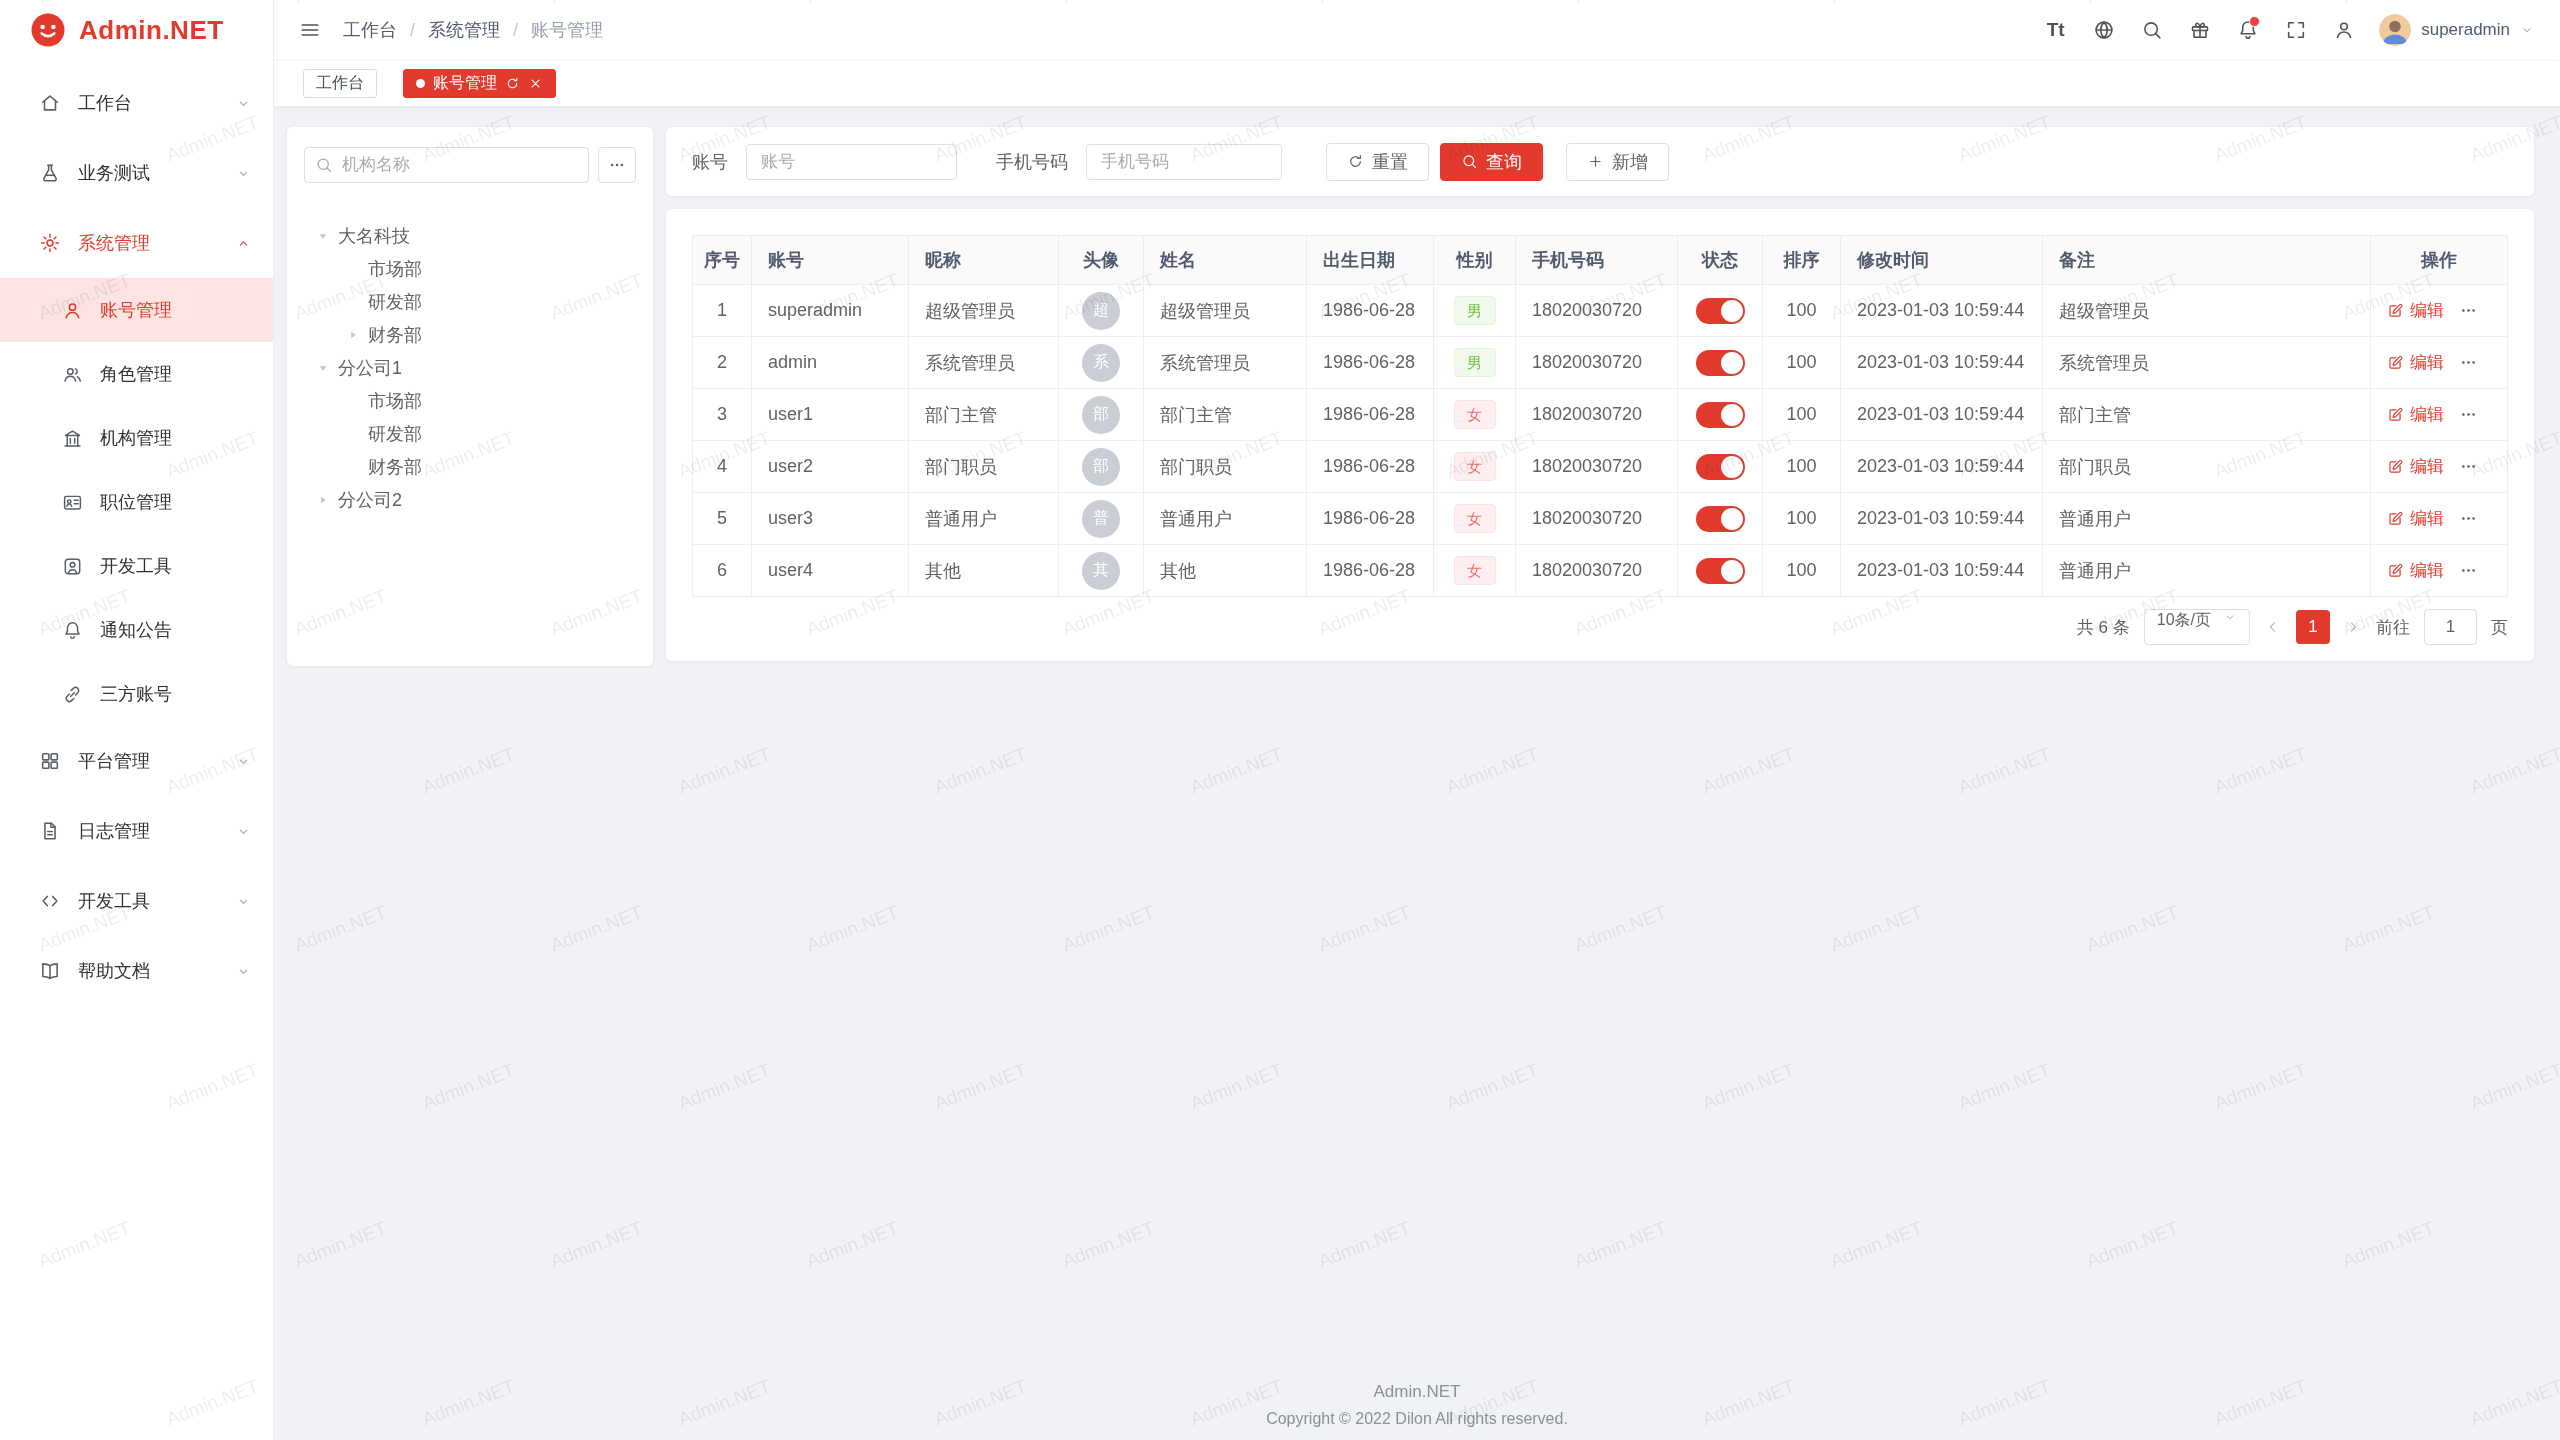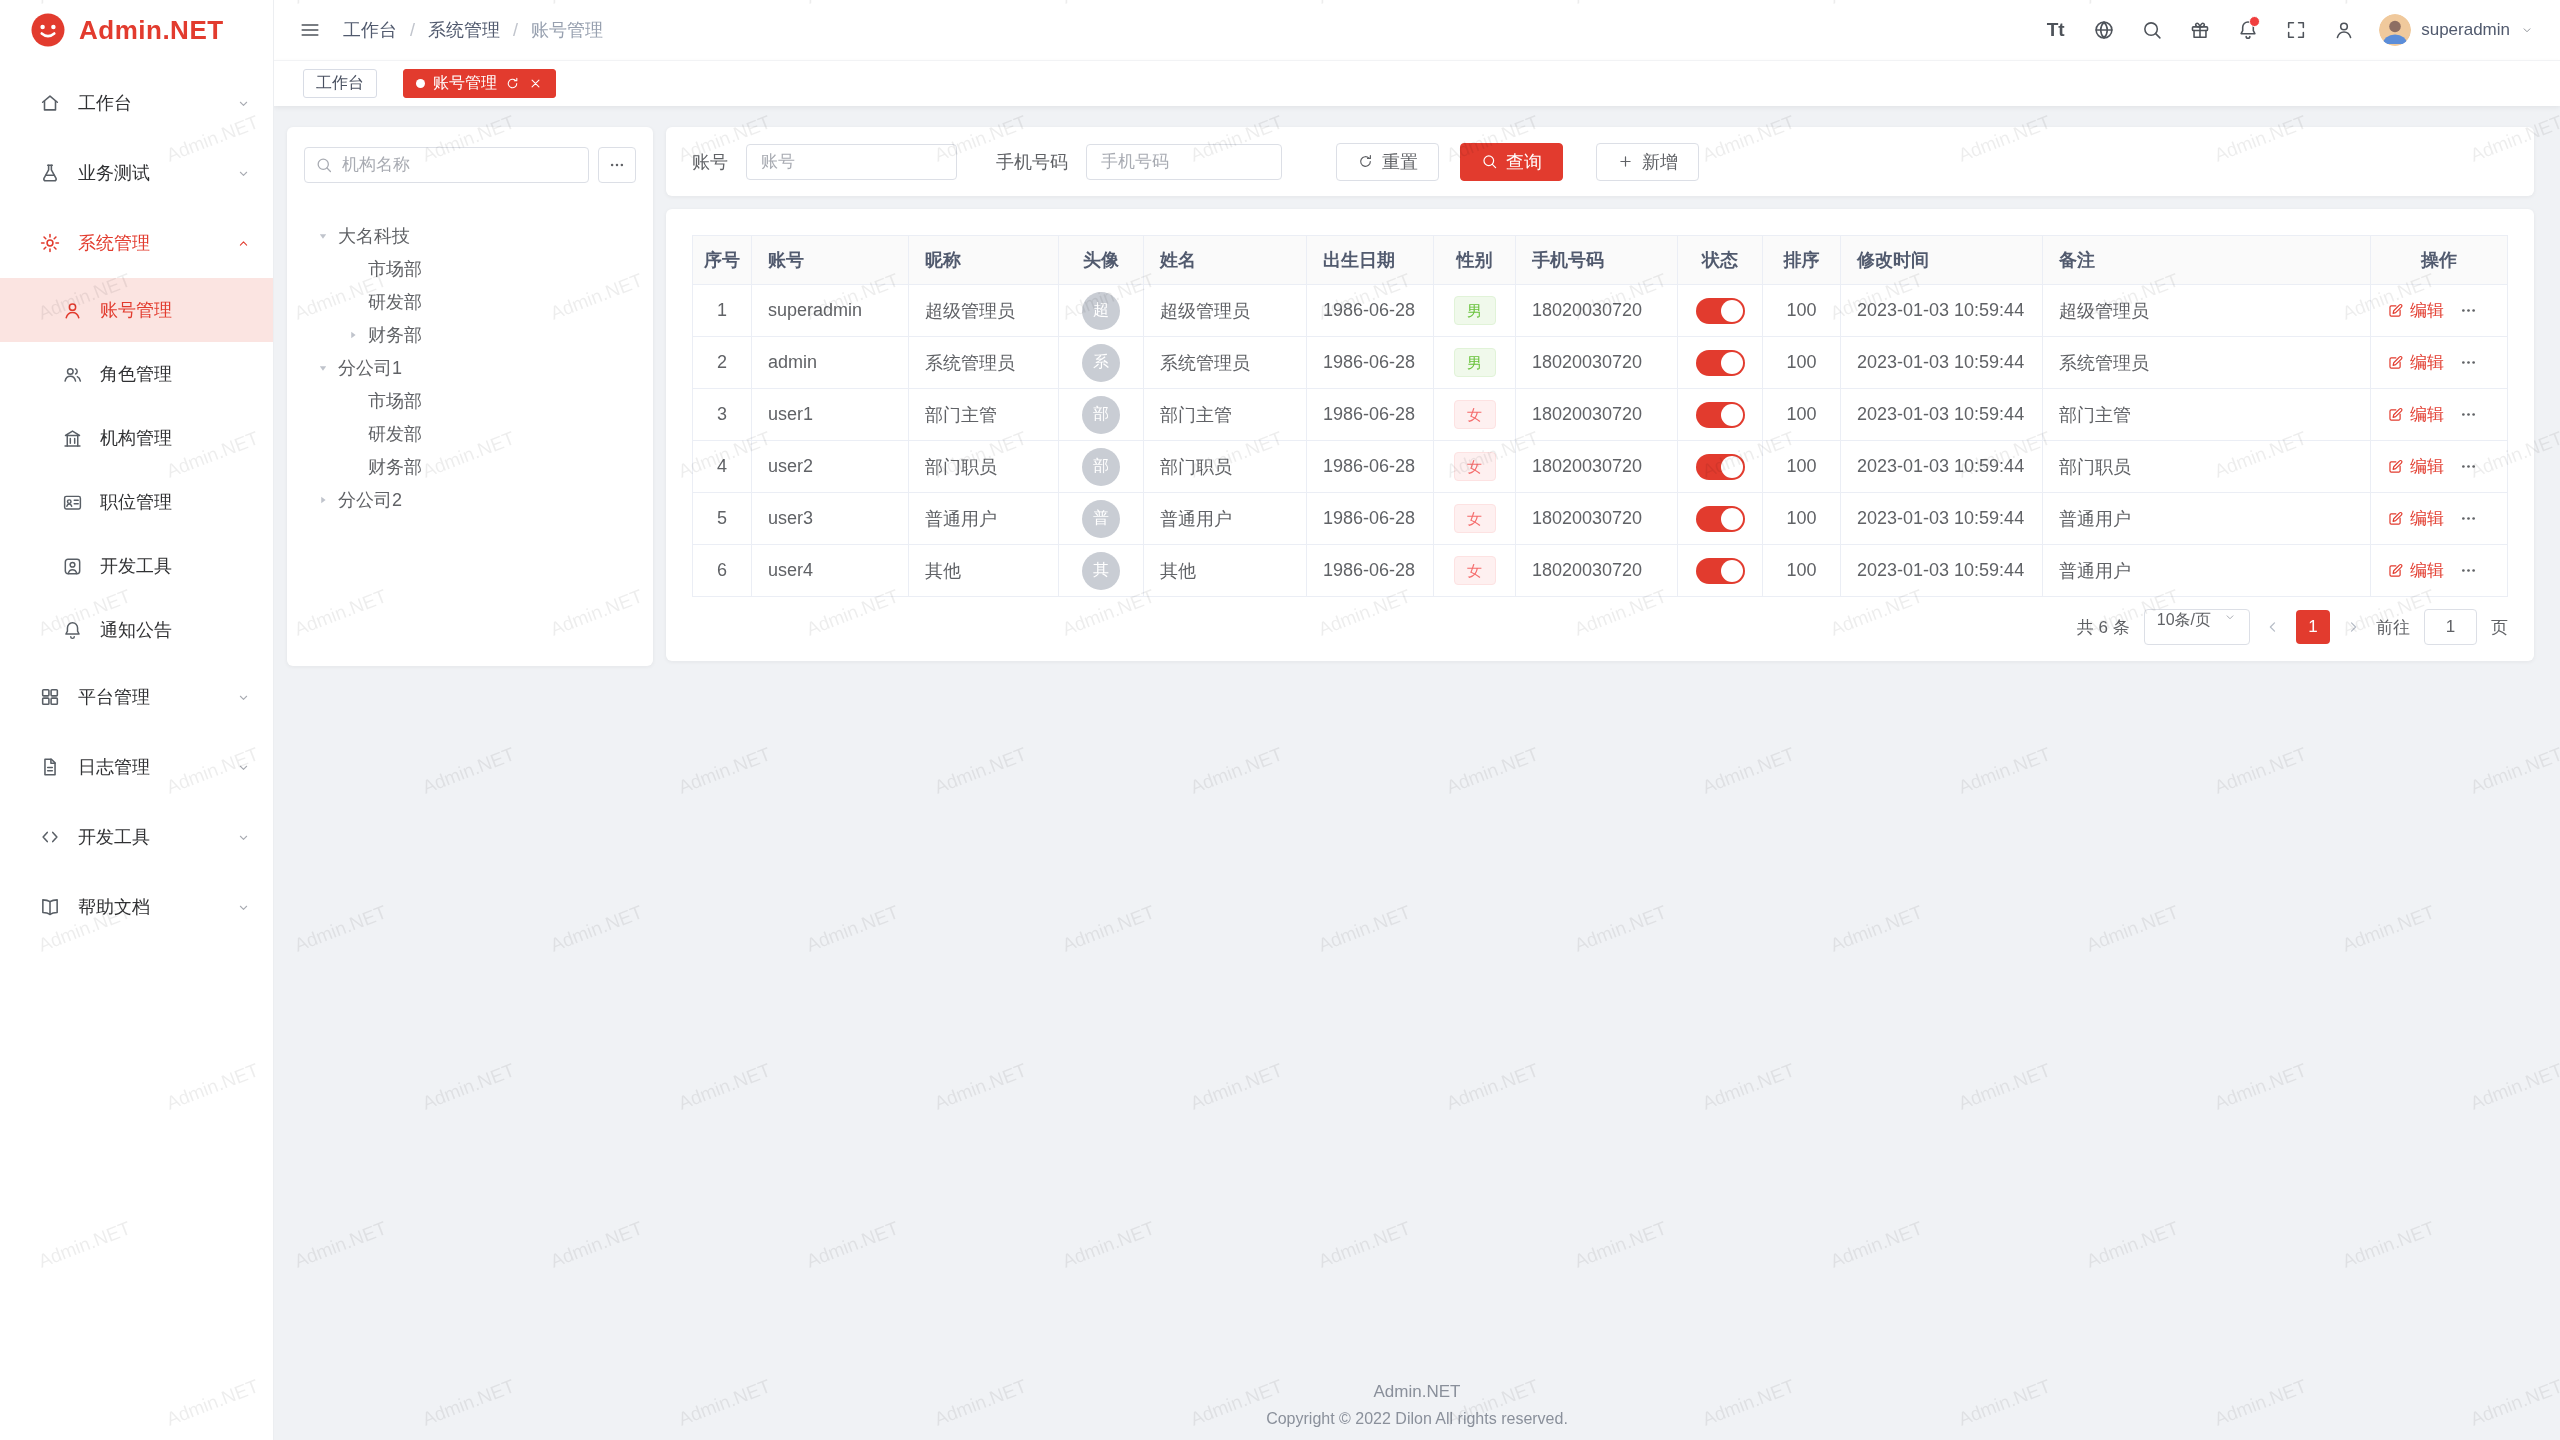--- a/index.html
+++ b/index.html
@@ -76,21 +76,21 @@
   .tw .ic { width:14px; height:14px; }
   .caret.open { transform:rotate(90deg); }
 
   .right-col { flex:1; min-width:0; display:flex; flex-direction:column; gap:13px; }
   .query-card { height:69px; display:flex; align-items:center; padding:0 26px; }
   .q-label { font-size:18px; color:#606266; margin-right:18px; white-space:nowrap; }
   .q-input { height:36px; border:1px solid #dcdfe6; border-radius:4px; padding:0 14px; font-size:17px; color:#606266; outline:none; font-family:inherit; background:#fff; }
   .q-input::placeholder { color:#a8abb2; }
   #account-input { width:211px; margin-right:39px; }
   #phone-input { width:196px; margin-right:44px; }
-  .btn { height:38px; display:inline-flex; align-items:center; gap:8px; padding:0 20px; border-radius:4px; font-size:18px; cursor:pointer; font-family:inherit; white-space:nowrap;margin-left:10px; }
+  .btn { height:38px; display:inline-flex; align-items:center; gap:8px; padding:0 20px; border-radius:4px; font-size:18px; cursor:pointer; font-family:inherit; white-space:nowrap; }
   .btn .bic { display:inline-flex; }
   .btn .ic { width:17px; height:17px; }
   .btn-plain { background:#fff; border:1px solid #dcdfe6; color:#606266; }
   .btn-primary { background:var(--accent); border:1px solid var(--accent); color:#fff; }
   .btn-reset { margin-right:11px; }
   .btn-search { margin-right:23px; }
 
   .table-card { padding:26px 26px 16px; }
   table.data-table { width:100%; border-collapse:collapse; table-layout:fixed; }
   .data-table th, .data-table td { border:1px solid #ebeef5; font-size:18px; white-space:nowrap; overflow:hidden; }
@@ -209,20 +209,27 @@
             <path d="M7.2 20c.7-3 2.6-4.4 4.8-4.4s4.1 1.4 4.8 4.4"></path>
           </svg>
           <span class="mi-label">开发工具</span>
         </div>
         <div class="sub-item">
           <svg class="ic mi" viewBox="0 0 24 24">
             <path d="M12 3.2a5.8 5.8 0 0 0-5.8 5.8v3.8L4.5 16h15l-1.7-3.2V9a5.8 5.8 0 0 0-5.8-5.8z"></path>
             <path d="M10 19a2 2 0 0 0 4 0"></path>
           </svg>
           <span class="mi-label">通知公告</span>
+        </div>
+        <div class="sub-item">
+          <svg class="ic mi" viewBox="0 0 24 24">
+            <path d="M10 14 14 10"></path>
+            <path d="M8.5 11.5 6 14a3.5 3.5 0 0 0 5 5l2.5-2.5M15.5 12.5 18 10a3.5 3.5 0 0 0-5-5l-2.5 2.5"></path>
+          </svg>
+          <span class="mi-label">三方账号</span>
         </div>
         <div class="menu-item">
           <svg class="ic mi" viewBox="0 0 24 24">
             <rect x="4" y="4" width="6.8" height="6.8" rx="1"></rect>
             <rect x="13.2" y="4" width="6.8" height="6.8" rx="1"></rect>
             <rect x="4" y="13.2" width="6.8" height="6.8" rx="1"></rect>
             <rect x="13.2" y="13.2" width="6.8" height="6.8" rx="1"></rect>
           </svg>
           <span class="mi-label">平台管理</span>
           <svg class="ic chev" viewBox="0 0 24 24">

